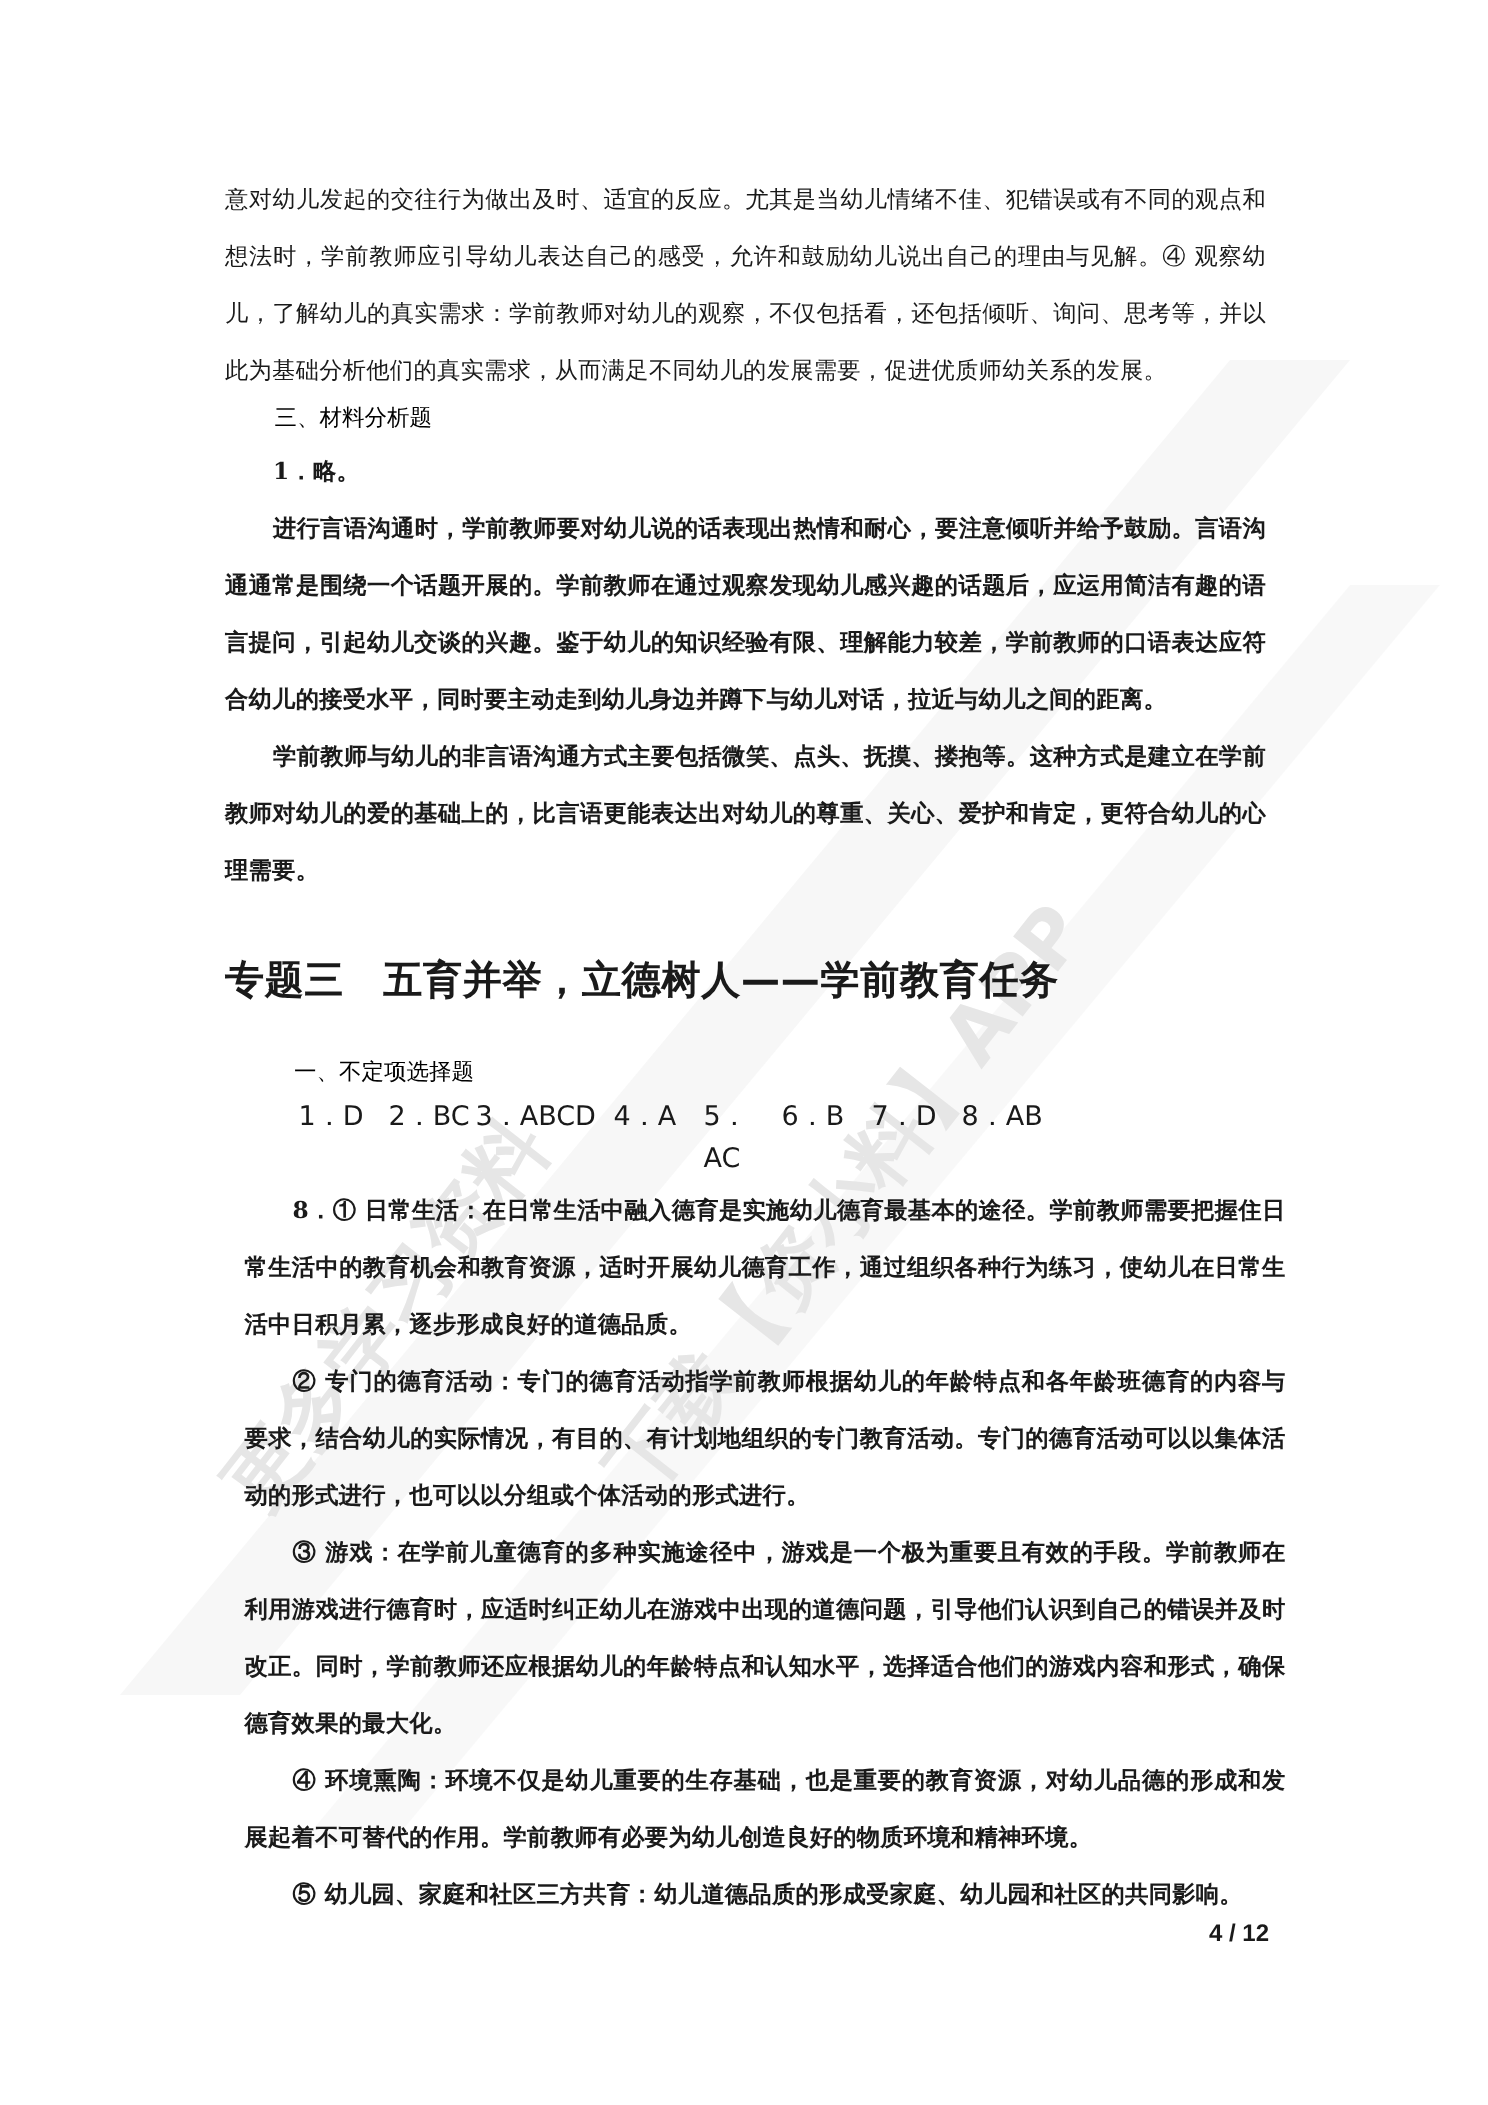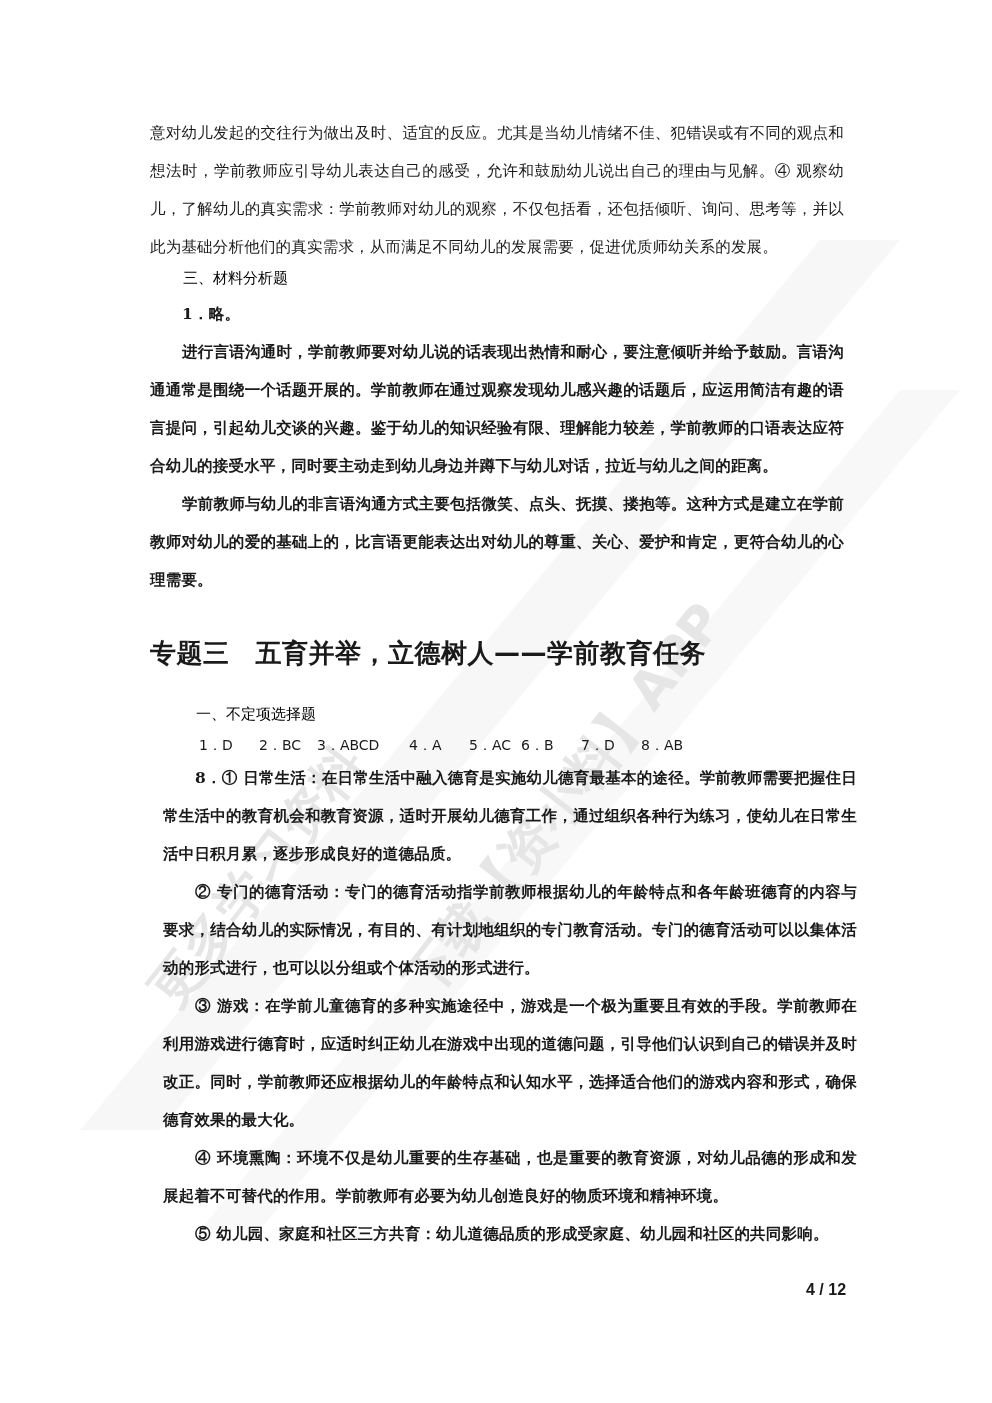--- a/index.html
+++ b/index.html
@@ -8,21 +8,21 @@
   .page { position: absolute; left: 0; top: 0; width: 992px; height: 1403px; }
   .watermark { position: absolute; left: 0; top: 0; width: 992px; height: 1403px; pointer-events: none; z-index: 0; }
   .content { position: absolute; left: 150px; top: 114px; width: 694px; z-index: 1; }
   .p { font-size: 15.5px; line-height: 38px; margin: 0; text-align: justify; letter-spacing: 0.2px; }
   .indent { text-indent: 32px; font-weight: bold; }
   .sec { color: #000000; font-family: Liberation Mono, monospace; font-size: 15px;
          line-height: 28.5px; margin: 0; padding-left: 33px; }
   .topic { font-family: "DejaVu Sans", "Liberation Sans", sans-serif; font-weight: bold; font-size: 26px;
            margin: 0; position: absolute; left: 150px; top: 636px; z-index: 1; letter-spacing: 0.5px; text-align: center; }
   .topic .gap { display: inline-block; width: 26px; }
-  .answers { font-family: "DejaVu Sans", "Liberation Sans", sans-serif; font-size: 14px; line-height: 28.5px;
+  .answers { font-family: "DejaVu Sans", "Liberation Sans", sans-serif; font-size: 18px; line-height: 28.5px;
              padding-left: 36px; margin: 0; display: flex; }
   .answers span { display: inline-block; }
   .pagenum { position: absolute; left: 806px; top: 1281px; font-family: "Liberation Sans", sans-serif;
              font-weight: bold; font-size: 16px; z-index: 1; }
   #part2 { position: absolute; left: 150px; top: 702px; width: 694px; z-index: 1; margin-left: 13px; }
 </style>
 </head>
 <body>
 
 <div class="page">

